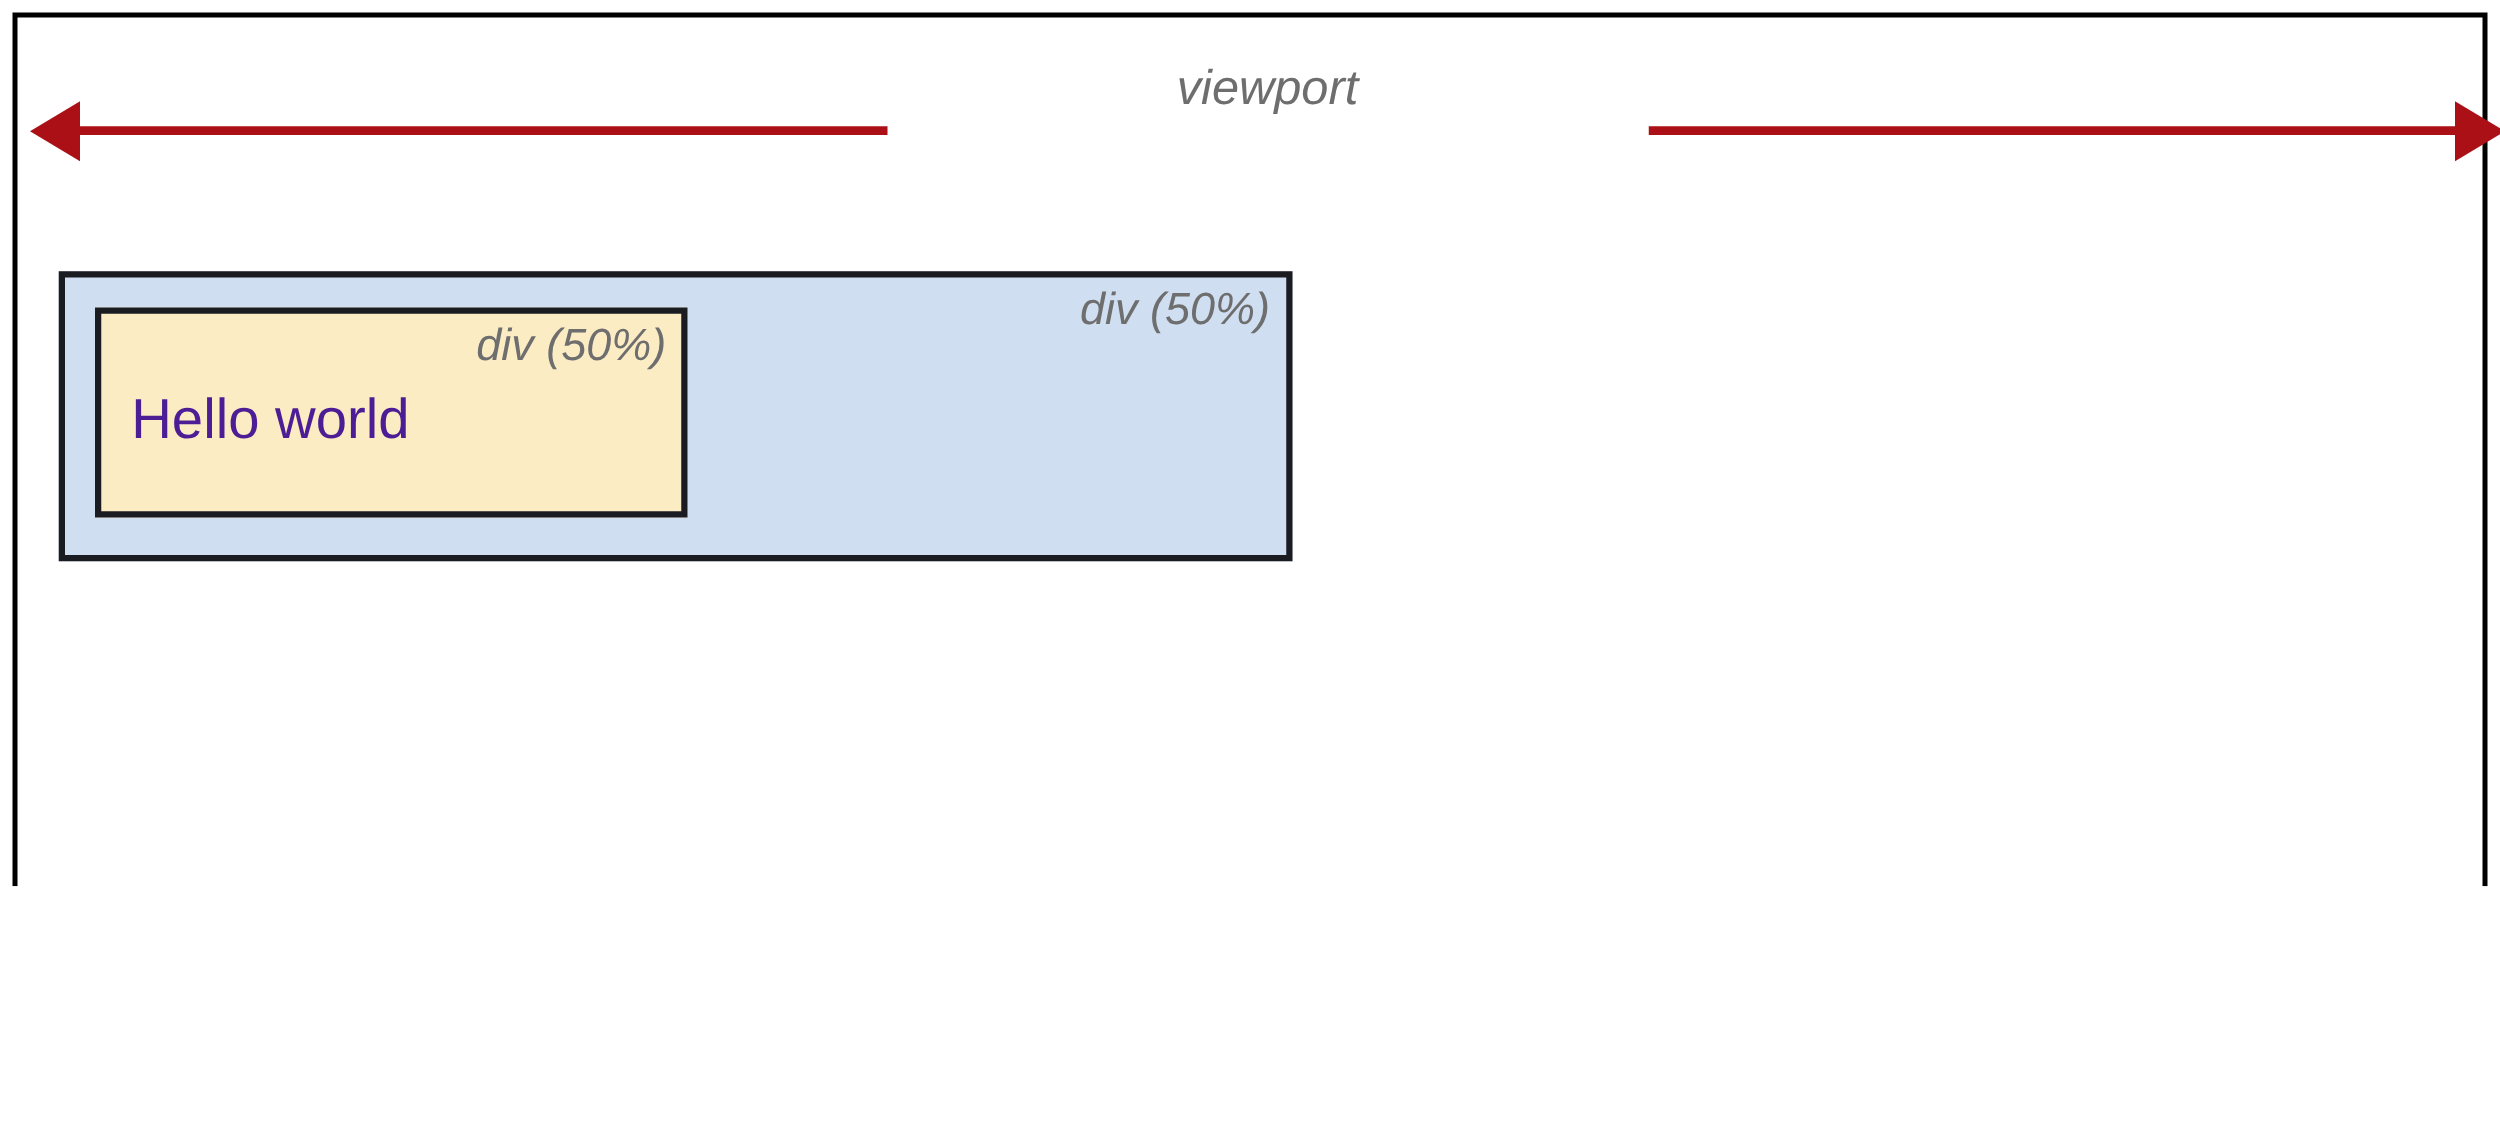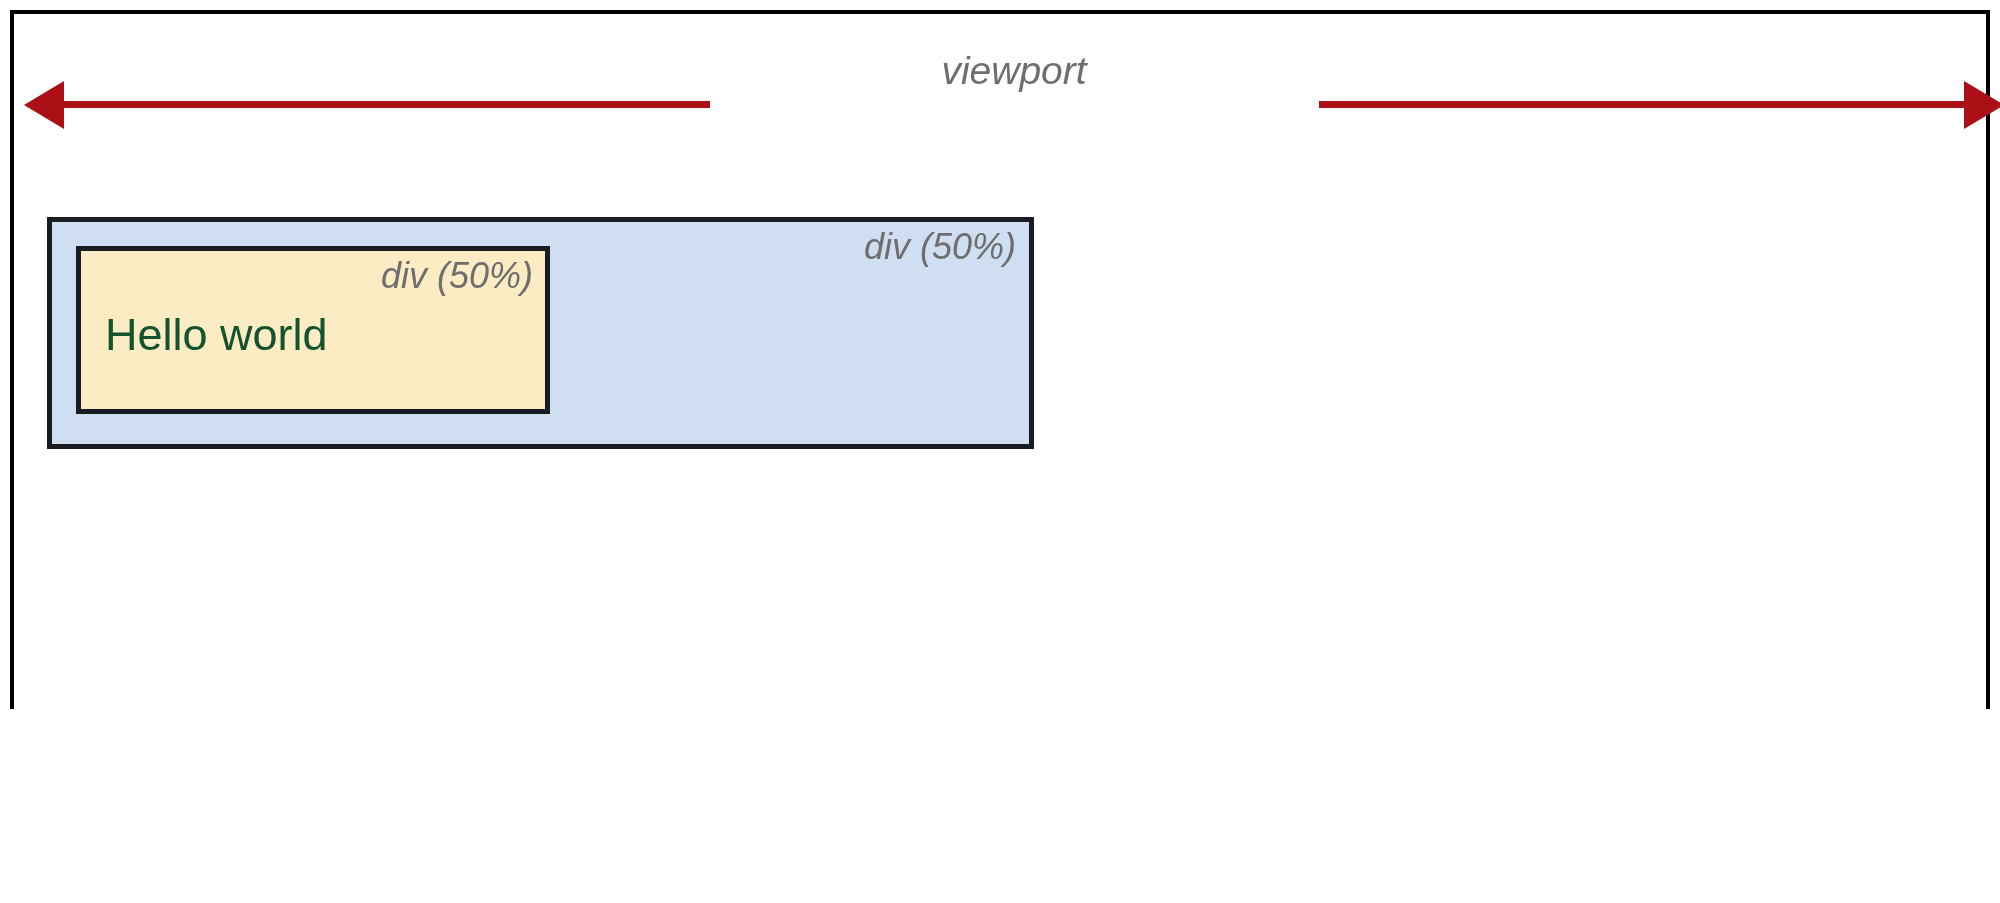--- a/index.html
+++ b/index.html
@@ -112,21 +112,21 @@
     font-style: italic;
     font-size: 36px;
     color: #6e6e6e;
     white-space: nowrap;
   }
   .div-inner-text {
     position: absolute;
     left: 24px;
     top: 58px;
     font-size: 45px;
-    color: #14532d;
+    color: #4c1d95;
     white-space: nowrap;
   }
 </style>
 </head>
 <body>
 
 <div id="stage">
 
   <div class="viewport-frame">
 

